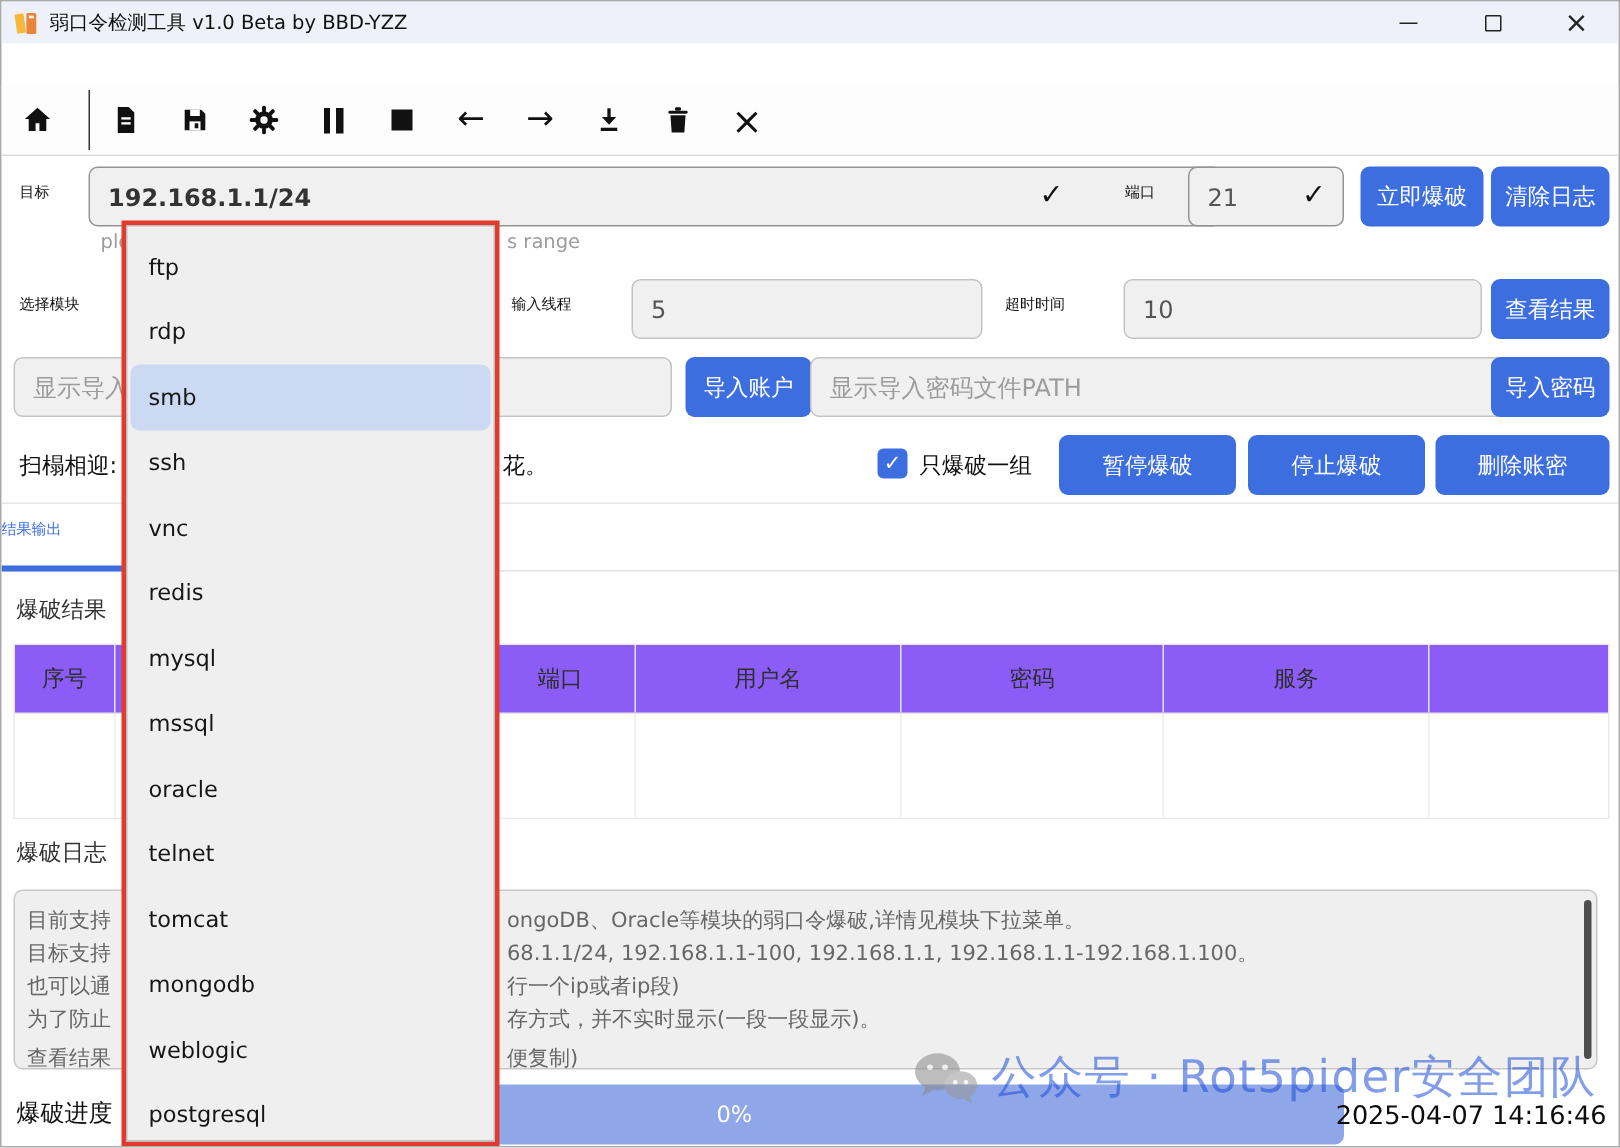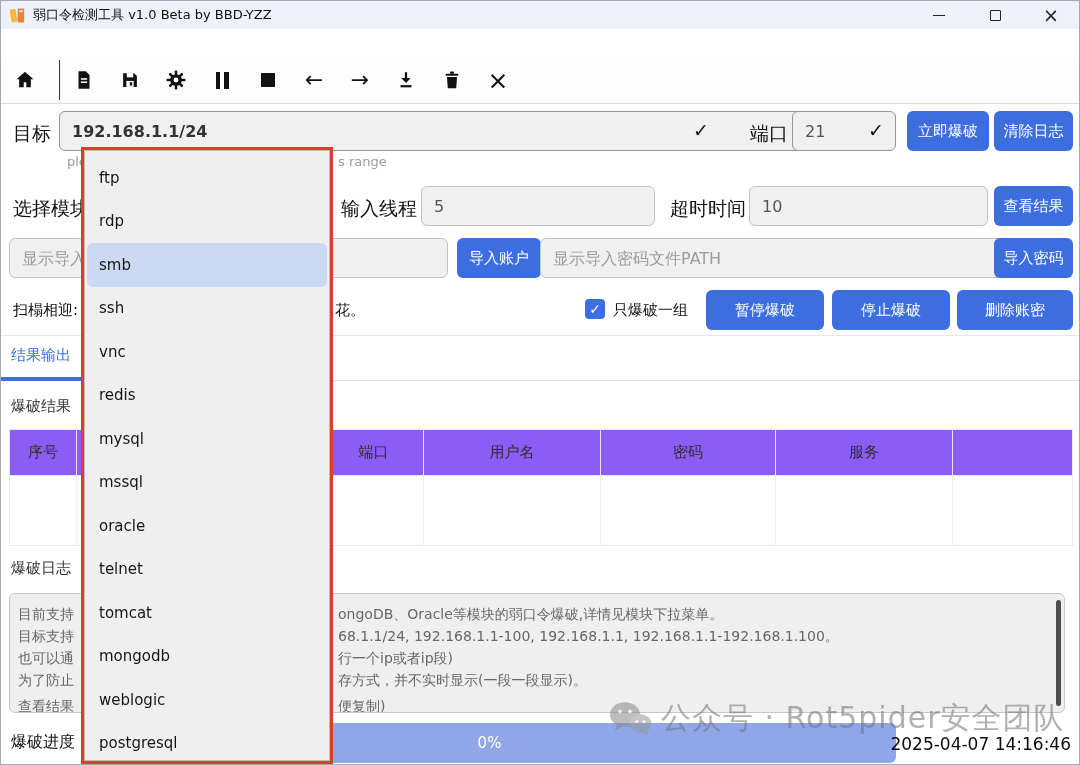--- a/index.html
+++ b/index.html
@@ -26,35 +26,35 @@
   .tool { width:24px; height:24px; display:flex; align-items:center; justify-content:center; margin-right:22px; cursor:pointer; color:#111; }
   .tool svg { width:22px; height:22px; fill:#111; }
   .tb-divider { width:1px; height:40px; background:#333; margin:0 12px 0 0; }
   .pause-glyph { display:flex; gap:4px; }
   .pause-glyph i { display:block; width:4.5px; height:17px; background:#111; }
   .stop-glyph { width:14px; height:14px; background:#111; }
   .arrow-glyph { font-size:22px; line-height:1; color:#111; }
   .x-glyph { font-size:25px; line-height:1; color:#111; }
 
   
-  .lbl { position:absolute; font-size:19px; color:#111; white-space:nowrap; }
+  .lbl { position:absolute; font-size:10px; color:#111; white-space:nowrap; }
   .inp { position:absolute; background:#f0f0f0; border:1px solid #949494; border-radius:6px; height:40px; padding:0 12px; font-family:inherit; font-size:16px; color:#333; outline:none; }
   .inp.lt { border-color:#c3c3c3; }
   .inp::placeholder { color:#9c9c9c; }
   .chk-glyph { position:absolute; font-size:19px; color:#111; font-weight:bold; }
   .btn { position:absolute; height:40px; background:#3d6ee0; color:#fff; border:none; border-radius:6px; font-family:inherit; font-size:15px; display:flex; align-items:center; justify-content:center; cursor:pointer; white-space:nowrap; }
   .hint { position:absolute; font-size:13px; color:#9c9c9c; }
 
   .checkbox { position:absolute; width:20px; height:20px; background:#3d6ee0; border-radius:4px; display:flex; align-items:center; justify-content:center; cursor:pointer; }
   .checkbox span { color:#fff; font-size:14px; font-weight:bold; }
 
   .hsep { position:absolute; left:0; width:100%; height:1px; background:#e6e6e6; }
 
   
-  .tab-label { position:absolute; left:10px; top:345px; font-size:15px; color:#3d6ee0; cursor:pointer; }
+  .tab-label { position:absolute; left:0; top:345px; font-size:10px; color:#3d6ee0; cursor:pointer; }
   .tab-underline { position:absolute; left:0; top:376px; width:90px; height:4px; background:#3d6ee0; }
   .tab-line { position:absolute; left:0; top:379px; width:100%; height:1px; background:#e2e2e2; }
 
   .section-lbl { position:absolute; font-size:15px; color:#333; }
 
   
   .table { position:absolute; left:8px; top:428px; width:1064px; height:117px; border:1px solid #eaeaea; }
   .thead, .tbody { display:grid; grid-template-columns:67px 247px 100px 177px 175px 177px 1fr; }
   .thead { height:46px; background:#8b5cf6; border-bottom:1px solid #e6e6e6; }
   .th { display:flex; align-items:center; justify-content:center; font-size:15px; color:#2e2e2e; border-right:1px solid #e6e6e6; }
@@ -66,21 +66,21 @@
   .log-line { position:absolute; font-size:14px; color:#676767; white-space:nowrap; line-height:20px; }
   .log-thumb { position:absolute; right:3px; top:6px; width:5px; height:106px; background:#4d4d4d; border-radius:3px; cursor:pointer; }
 
   
   .progressbar { position:absolute; left:82px; top:722px; width:813px; height:40px; background:#8fa7e9; border-radius:6px; display:flex; align-items:center; justify-content:center; }
   .progressbar span { color:#fff; font-size:15px; }
   .timestamp { position:absolute; right:8px; top:733px; font-size:17px; color:#0d0d0d; }
 
   
   .watermark { position:absolute; left:606px; top:697px; display:flex; align-items:center; gap:8px; z-index:5; opacity:.55; pointer-events:none; }
-  .watermark .wm-text { font-size:30px; color:#737373; letter-spacing:1px; white-space:nowrap; }
+  .watermark .wm-text { font-size:30px; color:#1d4ed8; letter-spacing:1px; white-space:nowrap; }
 
   
   .dropdown { position:absolute; left:80px; top:146px; width:252px; height:617px; border:3px solid #e23b2e; z-index:10; }
   .dropdown-inner { width:100%; height:100%; background:#efefef; border:1px solid #bdbdbd; padding-top:5px; overflow:hidden; }
   .dd-item { height:43.5px; display:flex; align-items:center; padding-left:14px; font-size:15px; color:#161616; cursor:pointer; }
   .dd-item.sel { background:#ccd9f2; border-radius:6px; margin:0 2px; padding-left:12px; }
 </style>
 </head>
 <body>
 

